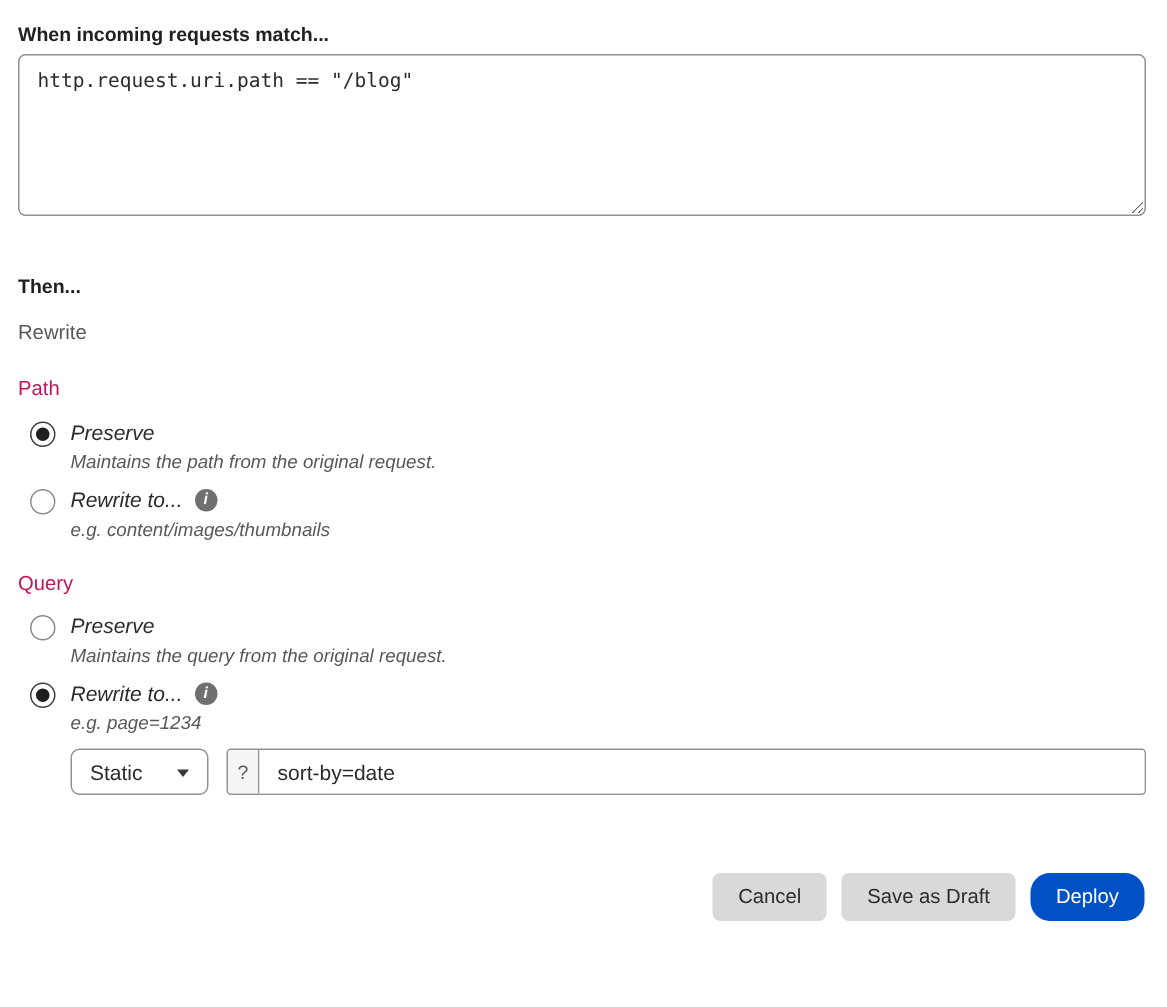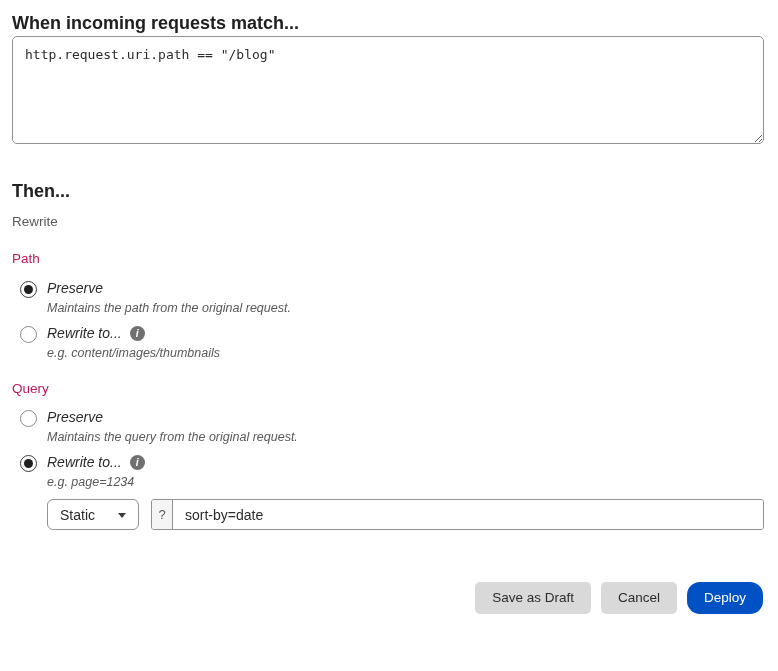--- a/index.html
+++ b/index.html
@@ -5,21 +5,21 @@
   * { box-sizing: border-box; margin: 0; padding: 0; }
   html, body { width: 778px; height: 671px; background: #ffffff; }
   body {
     font-family: "Liberation Sans", sans-serif;
     color: #202020;
     overflow: hidden;
   }
   .page { padding: 14px 14px 0 12px; width: 778px; }
 
   .section-heading {
-    font-size: 18px;
+    font-size: 13px;
     font-weight: 700;
     color: #202020;
     line-height: 18px;
   }
   .link-row {
     margin-top: 20px;
     text-align: right;
     line-height: 16px;
   }
   .builder-link {
@@ -256,18 +256,18 @@
       <span>Static</span>
       <span class="select-caret"></span>
     </div>
     <div class="value-composite">
       <div class="prefix-box">?</div>
       <input class="value-input" type="text" value="sort-by=date" style="">
     </div>
   </div>
 
   <div class="footer">
+    <button class="btn btn-gray">Cancel</button>
     <button class="btn btn-gray">Save as Draft</button>
-    <button class="btn btn-gray">Cancel</button>
     <button class="btn btn-primary">Deploy</button>
   </div>
 
 </div>
 
 </body></html>

